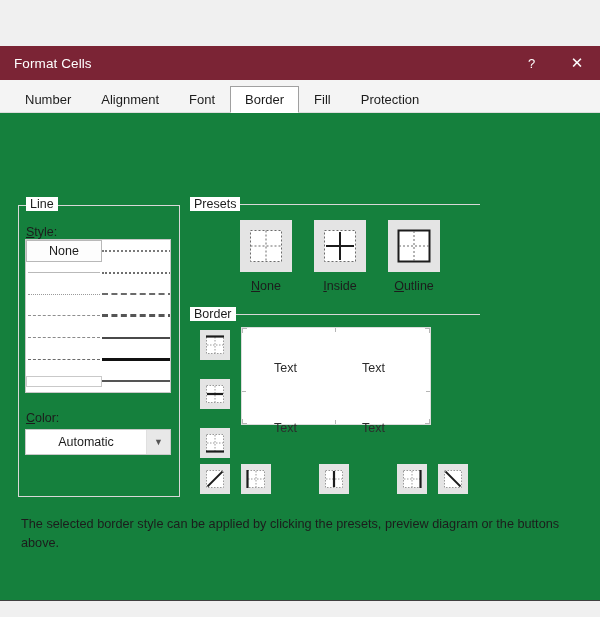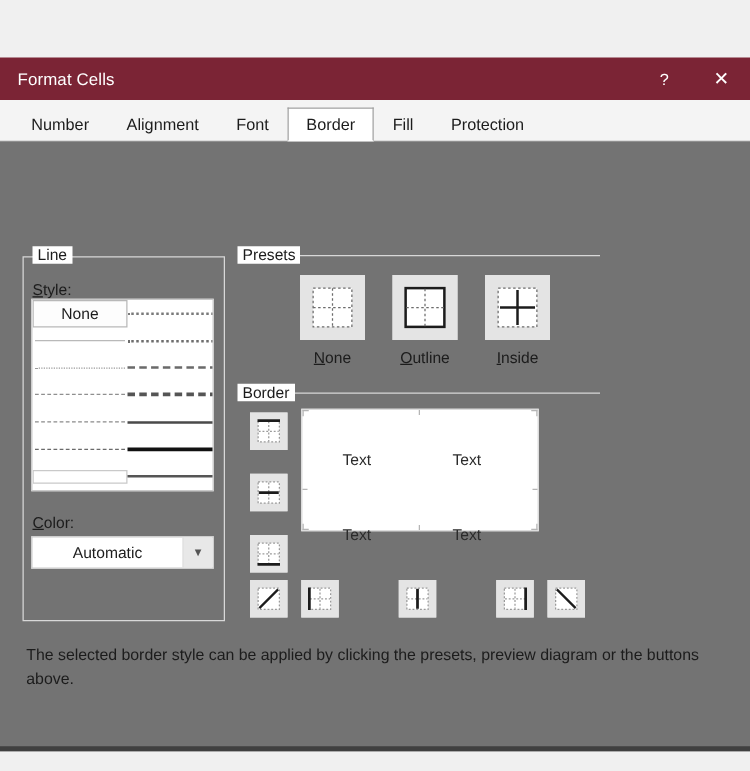--- a/index.html
+++ b/index.html
@@ -79,24 +79,24 @@
     border: 1px solid #a0a0a0;
     border-bottom-color: #ffffff;
     z-index: 3;
     margin-bottom: -1px;
     height: 27px;
   }
 
   
   .content {
     flex: 1 1 auto;
-    background: #737373;
+    background: #15803d;
     position: relative;
     padding: 0;
-    border-bottom: 4px solid #404040;
+    border-bottom: 1px solid #404040;
   }
 
   
   .group-cap {
     position: absolute;
     font-size: 12.5px;
     color: #1c1c1c;
     background: #ffffff;
     padding: 0 4px;
     z-index: 2;
@@ -392,37 +392,37 @@
             <line x1="19" y1="3.5" x2="19" y2="34.5" stroke="#6b6b6b" stroke-width="1" stroke-dasharray="2,2"></line>
             <line x1="3.5" y1="19" x2="34.5" y2="19" stroke="#6b6b6b" stroke-width="1" stroke-dasharray="2,2"></line>
           </svg>
         </div>
         <div class="preset-label"><span class="acc">N</span>one</div>
       </div>
 
       <div class="preset-item">
         <div class="preset-btn">
           <svg width="38" height="38" viewBox="0 0 38 38">
+            <rect x="3.5" y="3.5" width="31" height="31" fill="#fff" stroke="#6b6b6b" stroke-width="1" stroke-dasharray="2,2"></rect>
+            <line x1="19" y1="5" x2="19" y2="33" stroke="#1c1c1c" stroke-width="2"></line>
+            <line x1="5" y1="19" x2="33" y2="19" stroke="#1c1c1c" stroke-width="2"></line>
+          </svg>
+        </div>
+        <div class="preset-label"><span class="acc">I</span>nside</div>
+      </div>
+
+      <div class="preset-item">
+        <div class="preset-btn">
+          <svg width="38" height="38" viewBox="0 0 38 38">
             <rect x="3.5" y="3.5" width="31" height="31" fill="#fff" stroke="#1c1c1c" stroke-width="2"></rect>
             <line x1="19" y1="4" x2="19" y2="34" stroke="#6b6b6b" stroke-width="1" stroke-dasharray="2,2"></line>
             <line x1="4" y1="19" x2="34" y2="19" stroke="#6b6b6b" stroke-width="1" stroke-dasharray="2,2"></line>
           </svg>
         </div>
         <div class="preset-label"><span class="acc">O</span>utline</div>
-      </div>
-
-      <div class="preset-item">
-        <div class="preset-btn">
-          <svg width="38" height="38" viewBox="0 0 38 38">
-            <rect x="3.5" y="3.5" width="31" height="31" fill="#fff" stroke="#6b6b6b" stroke-width="1" stroke-dasharray="2,2"></rect>
-            <line x1="19" y1="5" x2="19" y2="33" stroke="#1c1c1c" stroke-width="2"></line>
-            <line x1="5" y1="19" x2="33" y2="19" stroke="#1c1c1c" stroke-width="2"></line>
-          </svg>
-        </div>
-        <div class="preset-label"><span class="acc">I</span>nside</div>
       </div>
 
     </div>
 
     <div class="group-cap" id="border-cap">Border</div>
     <div class="group-rule" id="border-rule"></div>
 
     <div class="bbtn" id="bb-top">
       <svg width="22" height="22" viewBox="0 0 22 22">
         <rect x="2.5" y="2.5" width="17" height="17" fill="#fff" stroke="#9a9a9a" stroke-width="1" stroke-dasharray="1.5,1.5"></rect>

